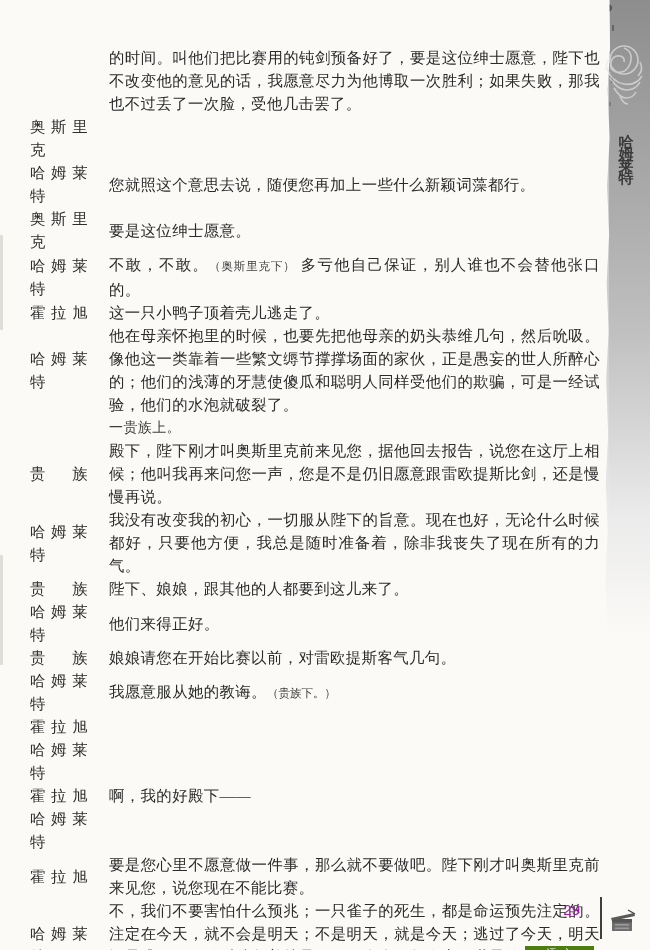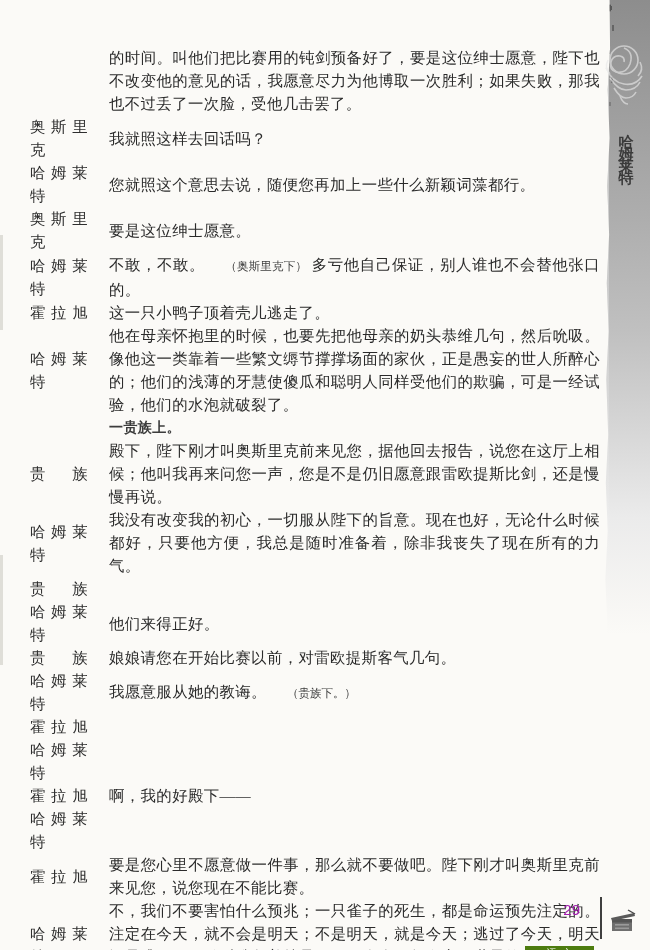--- a/index.html
+++ b/index.html
@@ -43,22 +43,22 @@
     font-family:"Liberation Sans","DejaVu Sans",sans-serif;
   }
 
   
   .content{position:absolute;left:30px;top:46px;width:570px;}
   .row{display:flex;align-items:center;
        font-size:15.4px;line-height:23px;letter-spacing:.4px;}
   .speaker{flex:0 0 58px;margin-right:21px;
        text-align:justify;text-align-last:justify;color:#2e2e2e;}
   .dtext{flex:1;text-align:justify;}
-  .row.stage .dtext{font-size:14px;color:#3c3c3c;font-weight:bold;}
-  .stage-note{font-size:11.5px;color:#3c3c3c;letter-spacing:0;margin-left:20px;}
+  .row.stage .dtext{font-size:14px;color:#3c3c3c;}
+  .stage-note{font-size:11.5px;color:#3c3c3c;letter-spacing:0;}
 
   
   .page-num{
     position:absolute;right:70px;top:901px;width:40px;text-align:right;
     font-size:15px;color:#a21caf;font-family:"Liberation Sans","DejaVu Sans",sans-serif;
   }
   .footer-tab{
     position:absolute;right:56px;top:946px;width:69px;height:14px;
     background:#4d7c0f;color:#fdfdfd;font-size:9.5px;line-height:14px;
     text-align:center;letter-spacing:6px;text-indent:6px;
@@ -97,21 +97,20 @@
 
   <div class="side-title">哈姆莱特</div>
 
   <div class="content">
       <div class="row">
         <span class="speaker"></span>
         <div class="dtext"><span>的时间。叫他们把比赛用的钝剑预备好了，要是这位绅士愿意，陛下也不改变他的意见的话，我愿意尽力为他博取一次胜利；如果失败，那我也不过丢了一次脸，受他几击罢了。</span></div>
       </div>
       <div class="row">
         <span class="speaker">奥斯里克</span>
-        <div class="dtext"><span>我就照这样去回话吗？</span></div>
       </div>
       <div class="row">
         <span class="speaker">哈姆莱特</span>
         <div class="dtext"><span>您就照这个意思去说，随便您再加上一些什么新颖词藻都行。</span></div>
       </div>
       <div class="row">
         <span class="speaker">奥斯里克</span>
         <div class="dtext"><span>要是这位绅士愿意。</span></div>
       </div>
       <div class="row">
@@ -133,20 +132,21 @@
       <div class="row">
         <span class="speaker">贵族</span>
         <div class="dtext"><span>殿下，陛下刚才叫奥斯里克前来见您，据他回去报告，说您在这厅上相候；他叫我再来问您一声，您是不是仍旧愿意跟雷欧提斯比剑，还是慢慢再说。</span></div>
       </div>
       <div class="row">
         <span class="speaker">哈姆莱特</span>
         <div class="dtext"><span>我没有改变我的初心，一切服从陛下的旨意。现在也好，无论什么时候都好，只要他方便，我总是随时准备着，除非我丧失了现在所有的力气。</span></div>
       </div>
       <div class="row">
         <span class="speaker">贵族</span>
+        <div class="dtext"><span>陛下、娘娘，跟其他的人都要到这儿来了。</span></div>
       </div>
       <div class="row">
         <span class="speaker">哈姆莱特</span>
         <div class="dtext"><span>他们来得正好。</span></div>
       </div>
       <div class="row">
         <span class="speaker">贵族</span>
         <div class="dtext"><span>娘娘请您在开始比赛以前，对雷欧提斯客气几句。</span></div>
       </div>
       <div class="row">

